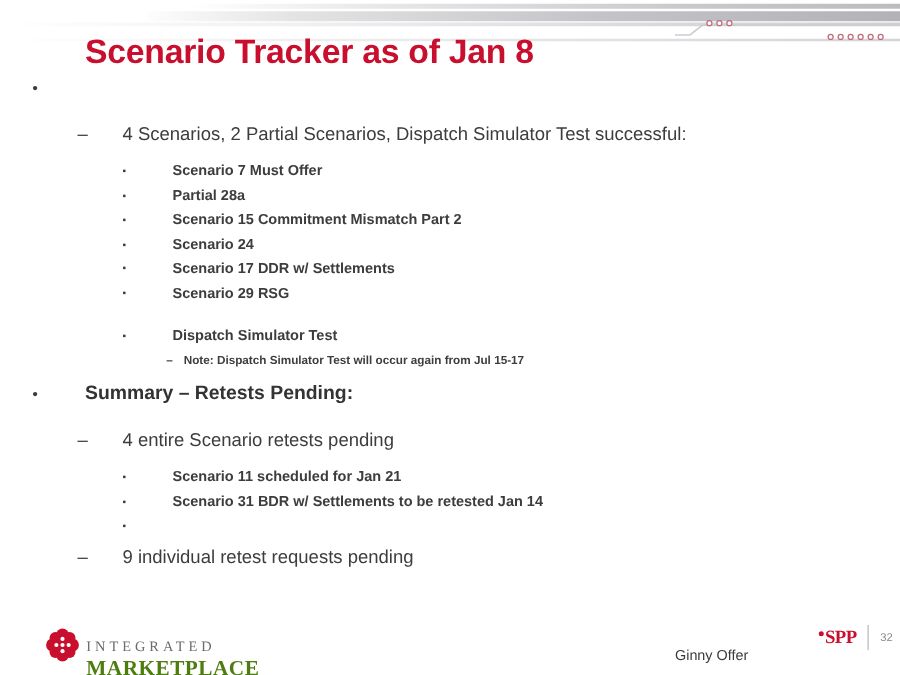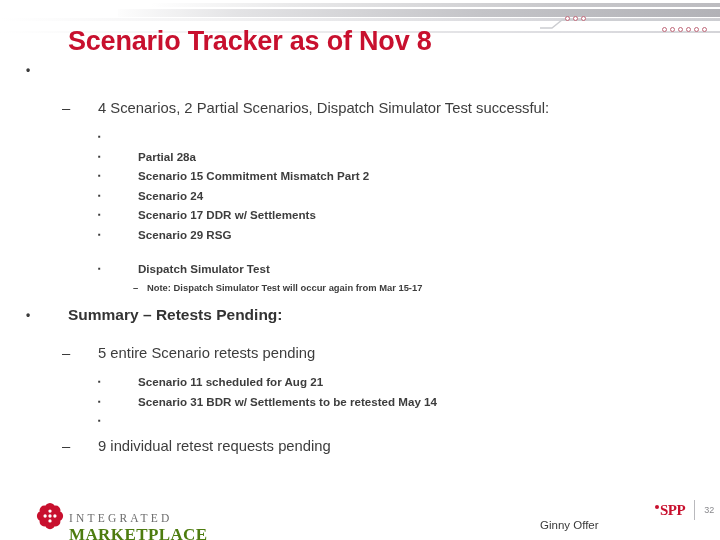--- a/index.html
+++ b/index.html
@@ -203,32 +203,33 @@
   <div class="dots dots-right">
       <span class="dot"></span>
       <span class="dot"></span>
       <span class="dot"></span>
       <span class="dot"></span>
       <span class="dot"></span>
       <span class="dot"></span>
     </div>
 </div>
 
-<div class="title">Scenario Tracker as of Nov 8</div>
+<div class="title">Scenario Tracker as of Jan 8</div>
 
 <div id="content">
     <div class="row lvl1" style="top: 61px;">
       <span class="marker">•</span>
     </div>
     <div class="row lvl2" style="top: 99px;">
       <span class="marker">–</span>
       <span class="txt">4 Scenarios, 2 Partial Scenarios, Dispatch Simulator Test successful:</span>
     </div>
     <div class="row lvl3" style="top: 129px;">
       <span class="marker">▪</span>
+      <span class="txt">Scenario 7 Must Offer</span>
     </div>
     <div class="row lvl3" style="top: 148.5px;">
       <span class="marker">▪</span>
       <span class="txt">Partial 28a</span>
     </div>
     <div class="row lvl3" style="top: 168px;">
       <span class="marker">▪</span>
       <span class="txt">Scenario 15 Commitment Mismatch Part 2</span>
     </div>
     <div class="row lvl3" style="top: 187.5px;">
@@ -242,37 +243,37 @@
     <div class="row lvl3" style="top: 226.5px;">
       <span class="marker">▪</span>
       <span class="txt">Scenario 29 RSG</span>
     </div>
     <div class="row lvl3" style="top: 261px;">
       <span class="marker">▪</span>
       <span class="txt">Dispatch Simulator Test</span>
     </div>
     <div class="row lvl4" style="top: 281px;">
       <span class="marker">–</span>
-      <span class="txt">Note: Dispatch Simulator Test will occur again from Mar 15-17</span>
+      <span class="txt">Note: Dispatch Simulator Test will occur again from Jul 15-17</span>
     </div>
     <div class="row lvl1" style="top: 306px;">
       <span class="marker">•</span>
       <span class="txt">Summary – Retests Pending:</span>
     </div>
     <div class="row lvl2" style="top: 344px;">
       <span class="marker">–</span>
-      <span class="txt">5 entire Scenario retests pending</span>
+      <span class="txt">4 entire Scenario retests pending</span>
     </div>
     <div class="row lvl3" style="top: 374px;">
       <span class="marker">▪</span>
-      <span class="txt">Scenario 11 scheduled for Aug 21</span>
+      <span class="txt">Scenario 11 scheduled for Jan 21</span>
     </div>
     <div class="row lvl3" style="top: 393.5px;">
       <span class="marker">▪</span>
-      <span class="txt">Scenario 31 BDR w/ Settlements to be retested May 14</span>
+      <span class="txt">Scenario 31 BDR w/ Settlements to be retested Jan 14</span>
     </div>
     <div class="row lvl3" style="top: 413px;">
       <span class="marker">▪</span>
     </div>
     <div class="row lvl2" style="top: 437px;">
       <span class="marker">–</span>
       <span class="txt">9 individual retest requests pending</span>
     </div>
   </div>
 

